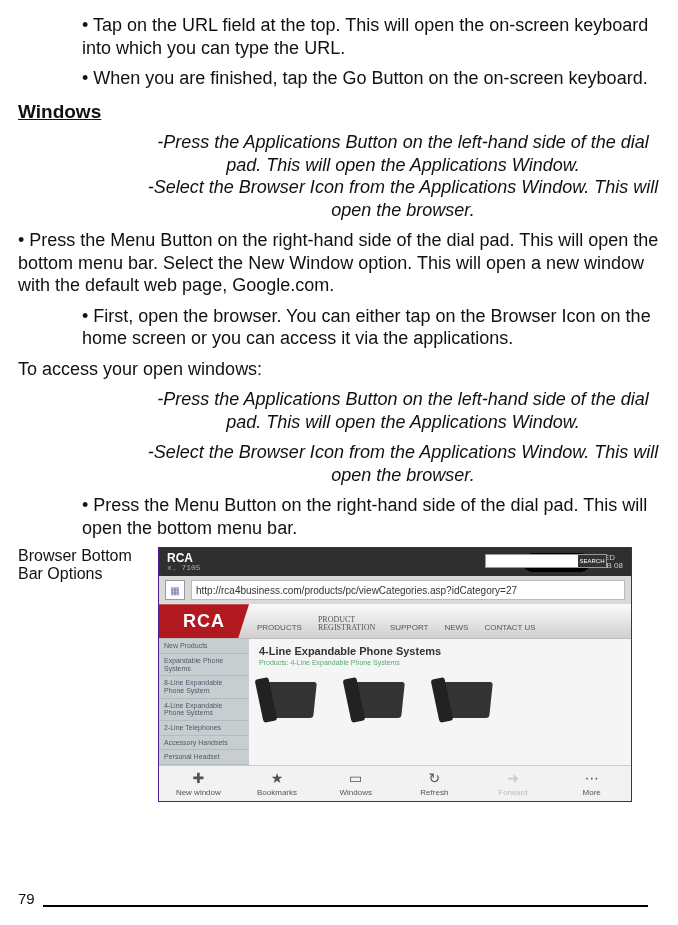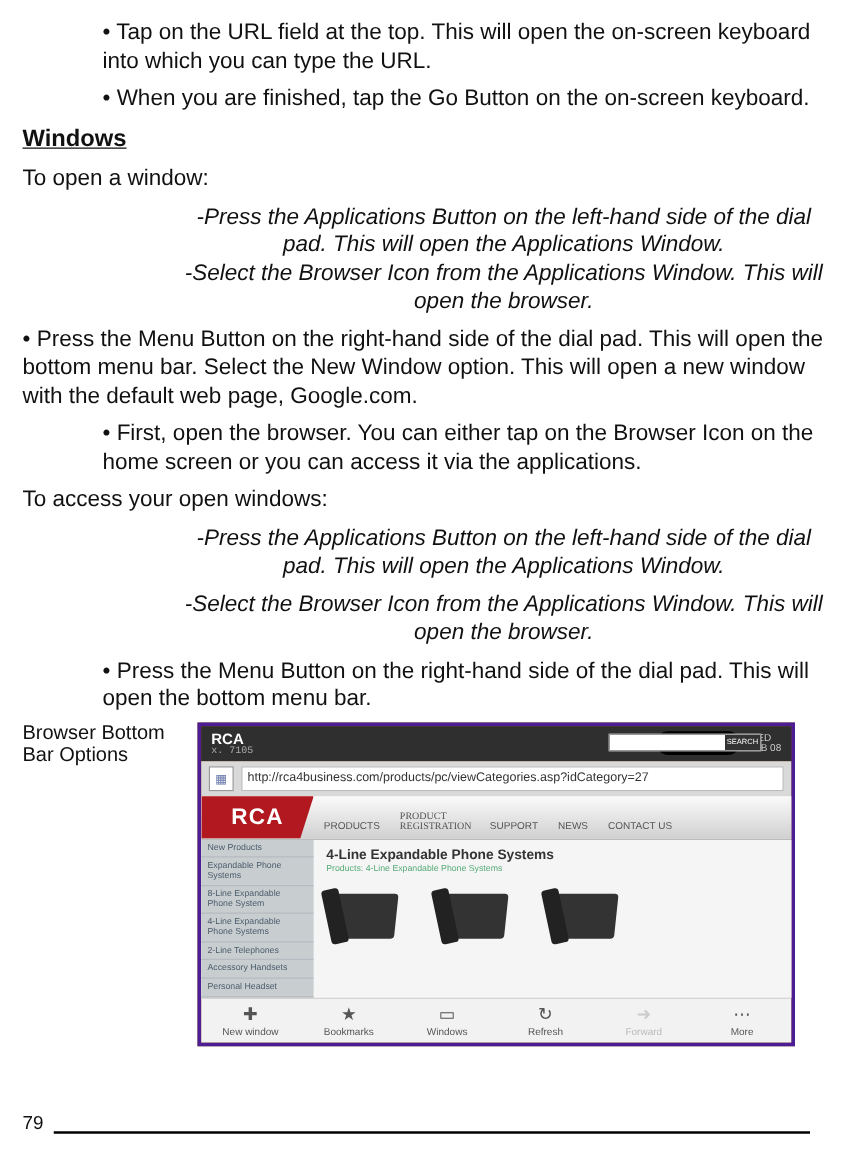--- a/index.html
+++ b/index.html
@@ -34,22 +34,22 @@
     width: 140px;
   }
   .figure-row {
     display: flex;
     align-items: flex-start;
     margin-top: 8px;
   }
   
   .figure {
     width: 472px;
-    border: 3px solid #4c1d95;
-    background: #a16207;
+    border: 1px solid #4c1d95;
+    background: #bef264;
     font-family: Arial, sans-serif;
     font-size: 11px;
     color: #222;
   }
   .fig-statusbar {
     display: flex;
     align-items: center;
     justify-content: space-between;
     background: #2f2f2f;
     color: #ddd;
@@ -165,21 +165,20 @@
 <body>
 
 <div class="page">
 
   <p class="para indent-1">• Tap on the URL field at the top. This will open the on-screen keyboard into which you can type the URL.</p>
   <p class="para indent-1">• When you are finished, tap the Go Button on the on-screen keyboard.</p>
 
   <p class="para heading">Windows</p>
 
 
-  <p class="para">To open a window:</p>
   <p class="para indent-2" style="white-space:pre-line">-Press the Applications Button on the left-hand side of the dial pad. This will open the Applications Window.
 -Select the Browser Icon from the Applications Window. This will open the browser.</p>
 
   <p class="para">• Press the Menu Button on the right-hand side of the dial pad. This will open the bottom menu bar. Select the New Window option. This will open a new window with the default web page, Google.com.</p>
 
   <p class="para indent-1">• First, open the browser. You can either tap on the Browser Icon on the home screen or you can access it via the applications.</p>
 
   <p class="para">To access your open windows:</p>
   <p class="para indent-2">-Press the Applications Button on the left-hand side of the dial pad. This will open the Applications Window.</p>
   <p class="para indent-2">-Select the Browser Icon from the Applications Window. This will open the browser.</p>

